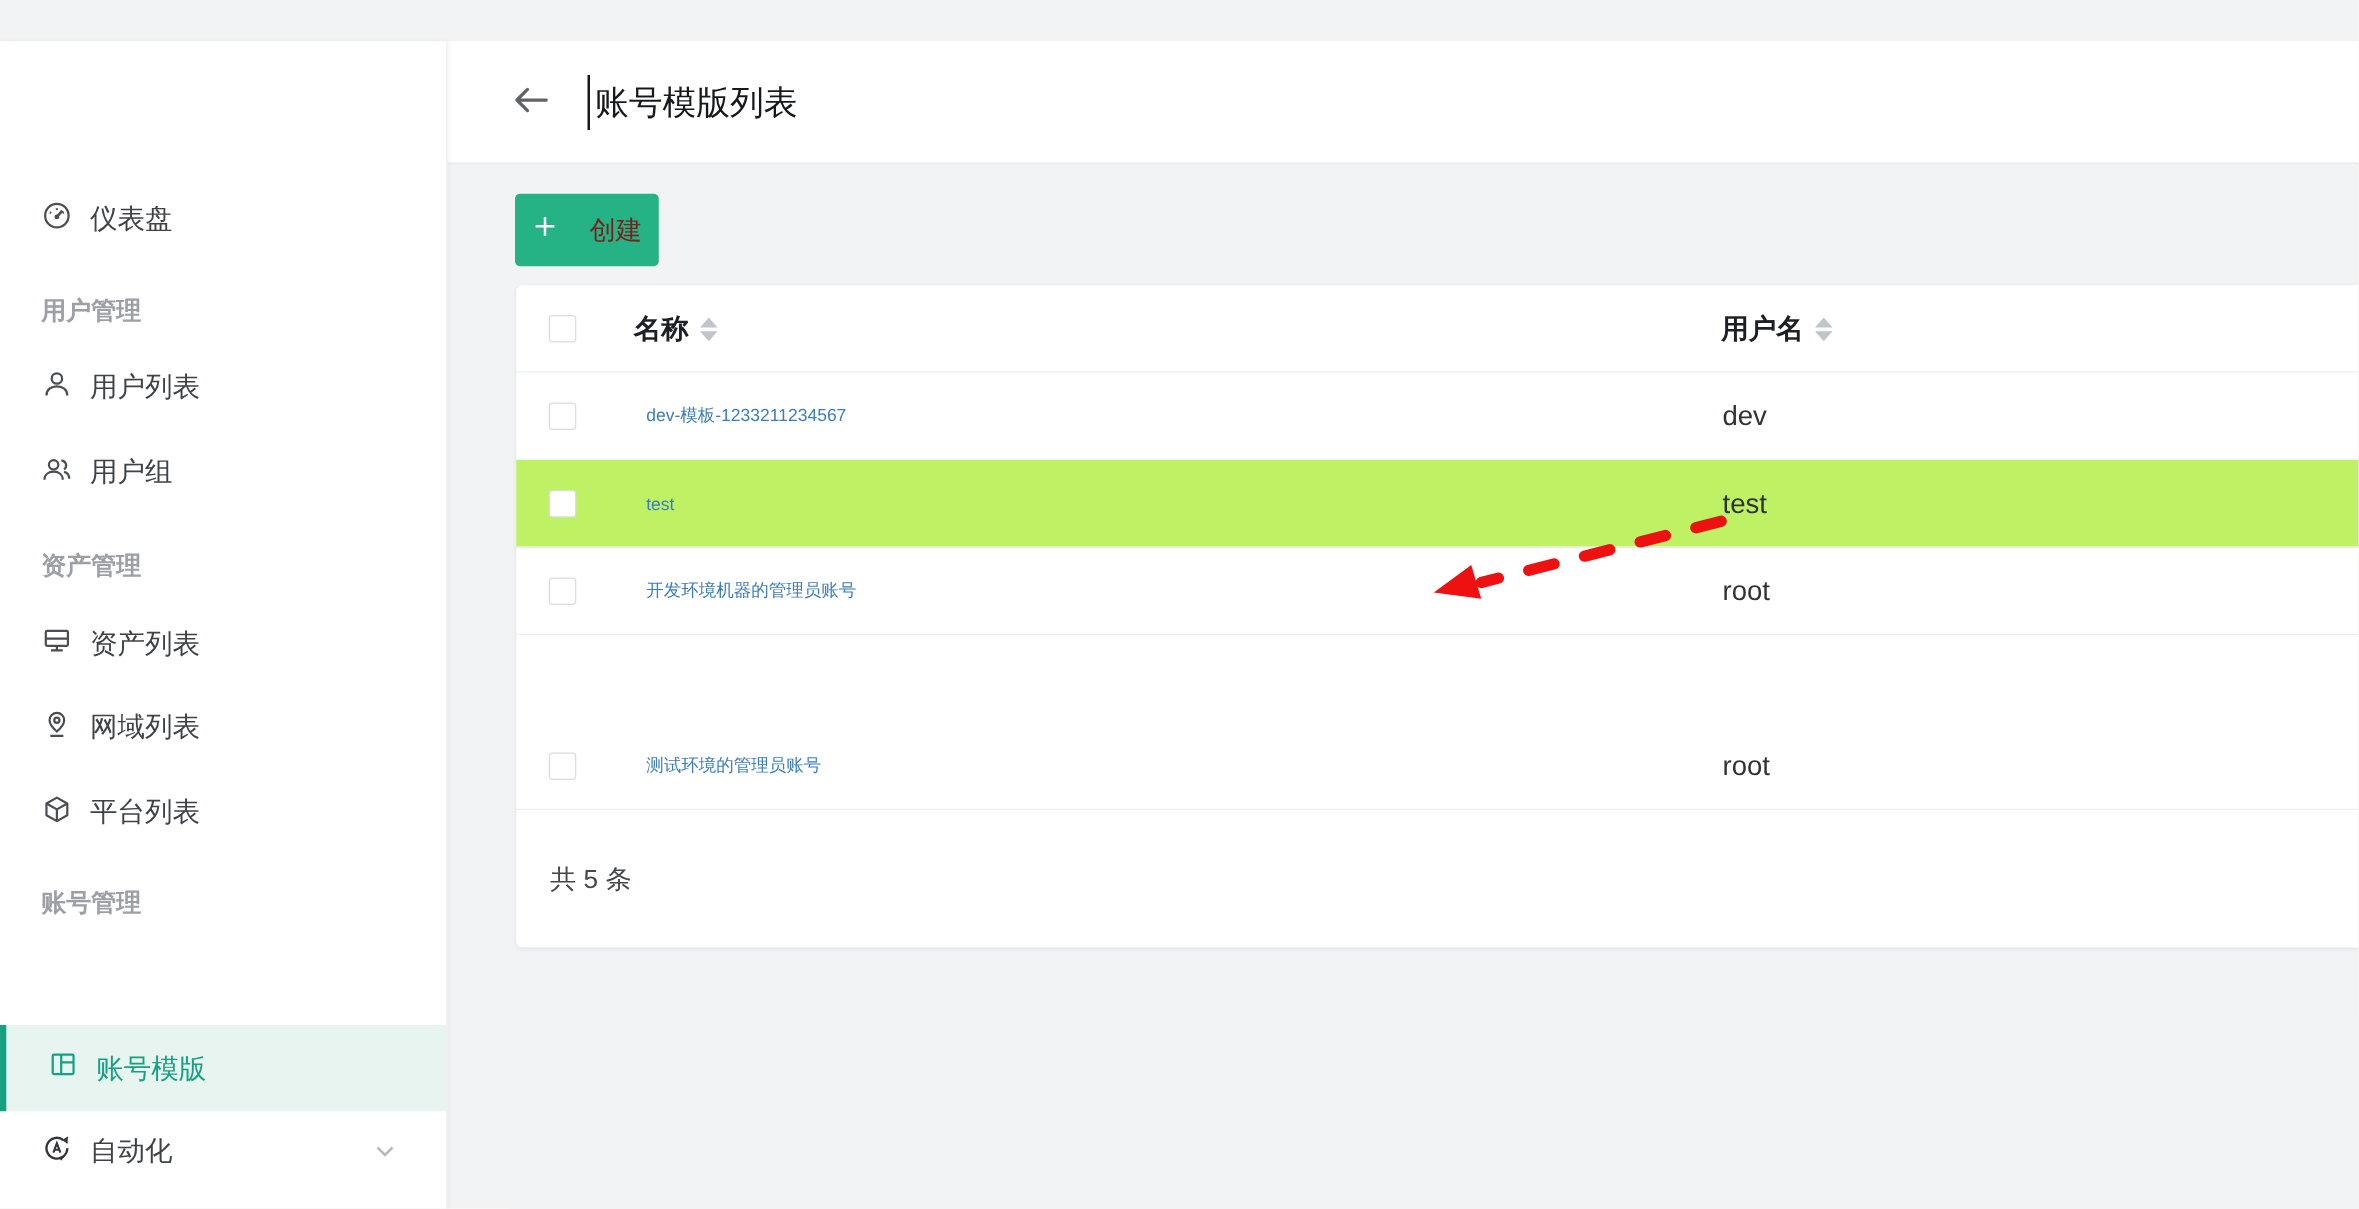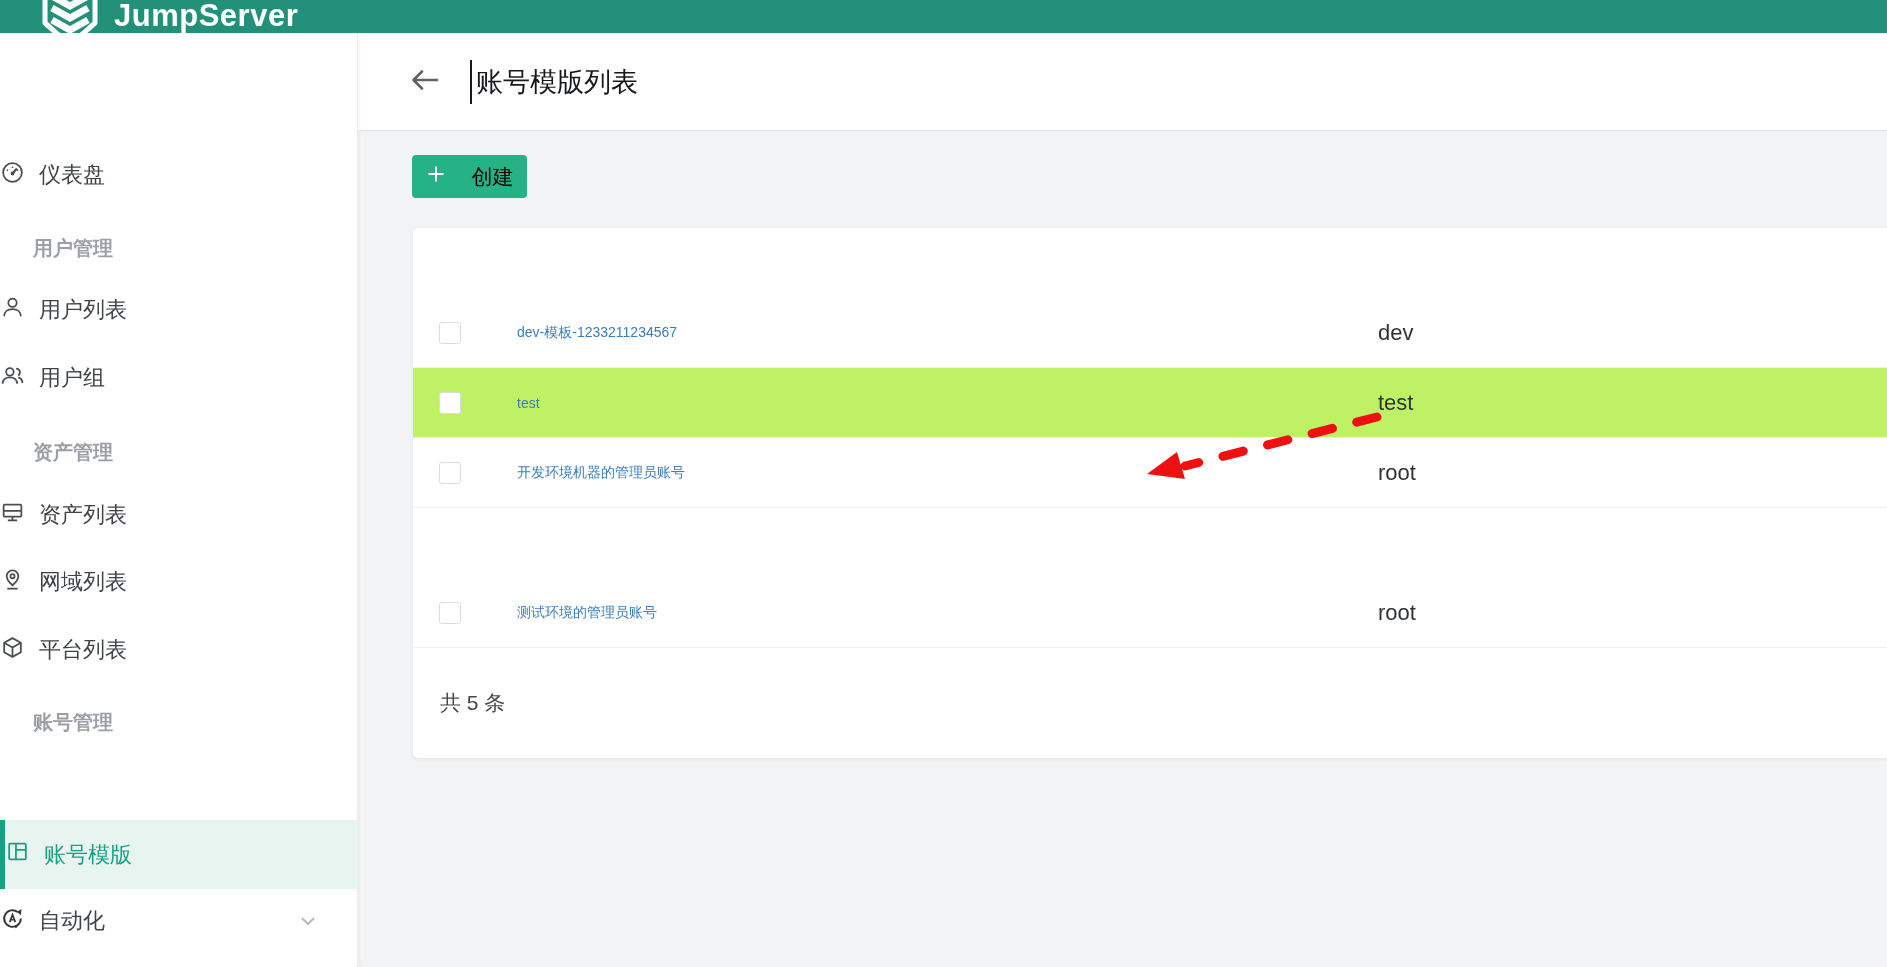--- a/index.html
+++ b/index.html
@@ -11,38 +11,38 @@
   .brand{position:absolute;left:38px;top:-21px;display:flex;align-items:center;gap:12px;}
   .brand-text{color:#fff;font-size:31px;font-weight:bold;letter-spacing:.5px;line-height:54px;}
 
   
   .sidebar{position:absolute;left:0;top:33px;width:357px;height:934px;background:#fff;z-index:20;
            border-right:1px solid #ececec;box-shadow:1px 0 4px rgba(0,0,0,.05);}
   .sb-header{position:absolute;left:0;top:0;width:100%;height:97px;border-bottom:1px solid #e9e9e9;box-sizing:border-box;}
   .sb-title{position:absolute;left:33px;top:0;height:97px;display:flex;align-items:center;font-size:24px;color:#25282d;}
   .sb-toggle{position:absolute;left:286px;top:34px;width:34px;height:30px;cursor:pointer;}
   .sb-item{position:absolute;left:0;width:100%;height:40px;display:flex;align-items:center;gap:14px;
-           box-sizing:border-box;font-size:22px;color:#3f4348;cursor:pointer;}
+           padding-left:33px;box-sizing:border-box;font-size:22px;color:#3f4348;cursor:pointer;}
   .sb-item .chev{position:absolute;right:38px;top:10px;}
   .sb-item.active{height:69px;background:#e7f4ef;border-left:5px solid #17a184;color:#17a184;}
   .sb-section{position:absolute;left:33px;height:26px;display:flex;align-items:center;
               font-size:20px;font-weight:bold;color:#9ca0a6;}
 
   
   .page-header{position:absolute;left:357px;top:33px;right:0;height:97px;background:#fff;
                border-bottom:1px solid #e7e7e7;z-index:10;}
   .back-btn{position:absolute;left:48px;top:29px;width:40px;height:40px;cursor:pointer;display:flex;align-items:center;justify-content:center;}
   .text-cursor{position:absolute;left:113px;top:27px;width:2px;height:44px;background:#17191c;}
   .page-title{position:absolute;left:119px;top:0;height:97px;display:flex;align-items:center;
               font-size:27px;font-weight:500;color:#16181b;}
 
   
   .content{position:absolute;left:357px;top:130px;right:0;bottom:0;background:#f2f3f4;}
-  .create-btn{position:absolute;left:55px;top:25px;width:115px;height:43px;background:#25b284;border:none;
-              border-radius:4px;color:#000000;font-size:21px;display:flex;align-items:center;justify-content:center;
+  .create-btn{position:absolute;left:55px;top:25px;width:115px;height:58px;background:#25b284;border:none;
+              border-radius:4px;color:#7f1d1d;font-size:21px;display:flex;align-items:center;justify-content:center;
               gap:26px;cursor:pointer;font-family:inherit;}
   .card{position:absolute;left:56px;top:98px;right:0;height:530px;background:#fff;
         border-radius:5px 0 0 5px;box-shadow:0 1px 4px rgba(0,0,0,.07);}
   .t-header{position:absolute;left:0;top:0;width:100%;height:70px;border-bottom:1px solid #ebeef5;box-sizing:border-box;}
   .col-label{font-size:22px;font-weight:bold;color:#1d2025;}
   .hcell{position:absolute;top:0;height:70px;display:flex;align-items:center;gap:9px;cursor:pointer;}
   .hcell.c-name{left:94px;}
   .hcell.c-user{left:964px;}
   .sort{display:inline-flex;flex-direction:column;gap:3px;}
   .sort i{display:block;width:0;height:0;border-left:7px solid transparent;border-right:7px solid transparent;}
@@ -60,33 +60,20 @@
             padding-left:27px;box-sizing:border-box;font-size:21px;color:#45484d;}
 
   
   .anno-arrow{position:absolute;left:770px;top:265px;width:280px;height:100px;z-index:40;pointer-events:none;}
 </style>
 </head>
 <body>
 
 <div id="app">
 
-  <div class="topbar">
-    <div class="brand">
-      <span>
-        <svg width="64" height="70" viewBox="0 0 64 70" fill="none">
-          <path d="M32 3 L57 13 V44 L32 66 L7 44 V13 Z" stroke="#fff" stroke-width="5" stroke-linejoin="round"></path>
-          <path d="M14 17 L32 27 L50 17" stroke="#fff" stroke-width="7" fill="none"></path>
-          <path d="M14 29 L32 39 L50 29" stroke="#fff" stroke-width="7" fill="none"></path>
-          <path d="M14 41 L32 51 L50 41" stroke="#fff" stroke-width="7" fill="none"></path>
-        </svg>
-      </span>
-      <span class="brand-text">JumpServer</span>
-    </div>
-  </div>
 
   <div class="sidebar">
 
     <div class="sb-item" style="top:122px">
       <span>
         <svg width="25" height="25" viewBox="0 0 24 24" fill="none" stroke="#4a4d52" stroke-width="1.7">
           <circle cx="12" cy="12" r="9"></circle>
           <path d="M12 13 L16.2 8.2" stroke-width="2"></path>
           <path d="M6.6 9.4 l1 .6 M12 6.4 v1.2 M17.4 9.4 l-1 .6" stroke-width="1.6"></path>
           <circle cx="12" cy="13" r="1" fill="#4a4d52"></circle>
@@ -200,20 +187,37 @@
       <span>
         <svg width="20" height="20" viewBox="0 0 20 20" fill="none" stroke="#fff" stroke-width="2">
           <path d="M10 2.5 V17.5 M2.5 10 H17.5"></path>
         </svg>
       </span>
       <span>创建</span>
     </button>
 
     <div class="card">
 
+      <div class="t-header">
+        <div class="checkbox"></div>
+        <div class="hcell c-name">
+          <span class="col-label">名称</span>
+          <span class="sort">
+              <i class="up"></i>
+              <i class="dn"></i>
+            </span>
+        </div>
+        <div class="hcell c-user">
+          <span class="col-label">用户名</span>
+          <span class="sort">
+              <i class="up"></i>
+              <i class="dn"></i>
+            </span>
+        </div>
+      </div>
 
       <div class="t-row" style="top:70px">
         <div class="checkbox"></div>
         <a class="cell-name">dev-模板-1233211234567</a>
         <div class="cell-user">dev</div>
       </div>
 
       <div class="t-row striped" style="top:140px">
         <div class="checkbox"></div>
         <a class="cell-name">test</a>

